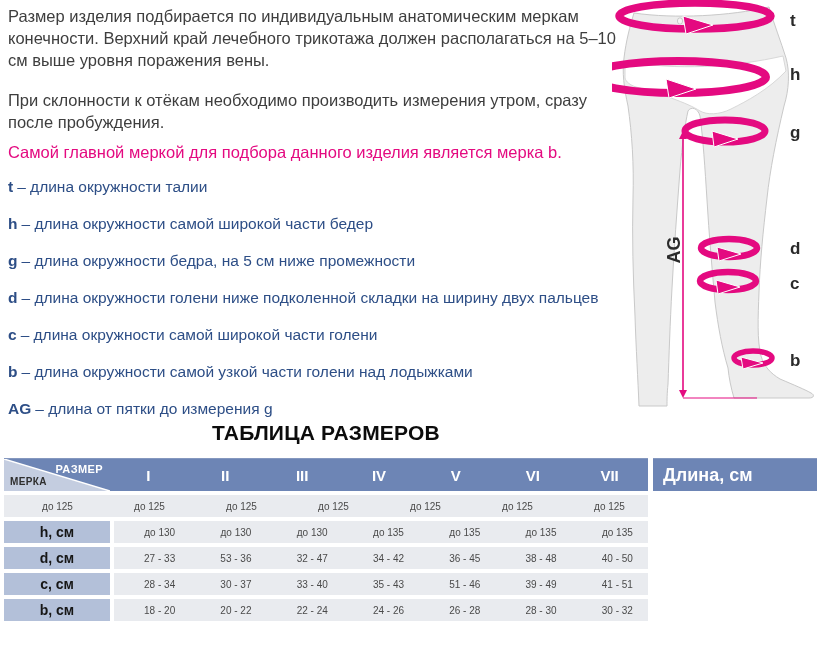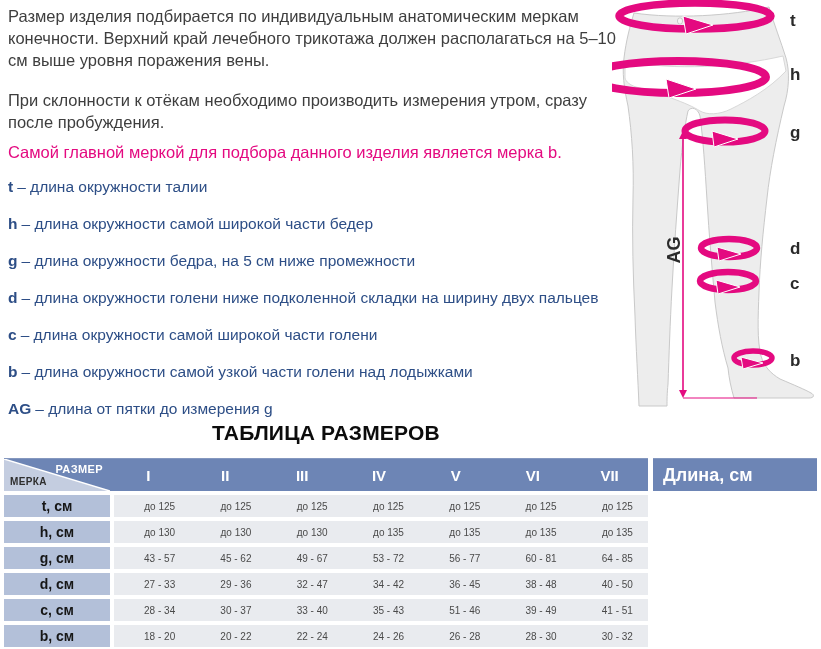--- a/index.html
+++ b/index.html
@@ -177,21 +177,20 @@
       <div class="col">I</div>
       <div class="col">II</div>
       <div class="col">III</div>
       <div class="col">IV</div>
       <div class="col">V</div>
       <div class="col">VI</div>
       <div class="col">VII</div>
     </div>
 
     <div class="trow">
-      <div class="rlabel">t, см</div>
       <div class="rdata">
         <div class="cell">до 125</div>
         <div class="cell">до 125</div>
         <div class="cell">до 125</div>
         <div class="cell">до 125</div>
         <div class="cell">до 125</div>
         <div class="cell">до 125</div>
         <div class="cell">до 125</div>
       </div>
     </div>
@@ -202,38 +201,26 @@
         <div class="cell">до 130</div>
         <div class="cell">до 130</div>
         <div class="cell">до 130</div>
         <div class="cell">до 135</div>
         <div class="cell">до 135</div>
         <div class="cell">до 135</div>
         <div class="cell">до 135</div>
       </div>
     </div>
 
-    <div class="trow">
-      <div class="rlabel">g, см</div>
-      <div class="rdata">
-        <div class="cell">43 - 57</div>
-        <div class="cell">45 - 62</div>
-        <div class="cell">49 - 67</div>
-        <div class="cell">53 - 72</div>
-        <div class="cell">56 - 77</div>
-        <div class="cell">60 - 81</div>
-        <div class="cell">64 - 85</div>
-      </div>
-    </div>
 
     <div class="trow">
       <div class="rlabel">d, см</div>
       <div class="rdata">
         <div class="cell">27 - 33</div>
-        <div class="cell">29 - 36</div>
+        <div class="cell">53 - 36</div>
         <div class="cell">32 - 47</div>
         <div class="cell">34 - 42</div>
         <div class="cell">36 - 45</div>
         <div class="cell">38 - 48</div>
         <div class="cell">40 - 50</div>
       </div>
     </div>
 
     <div class="trow">
       <div class="rlabel">c, см</div>

